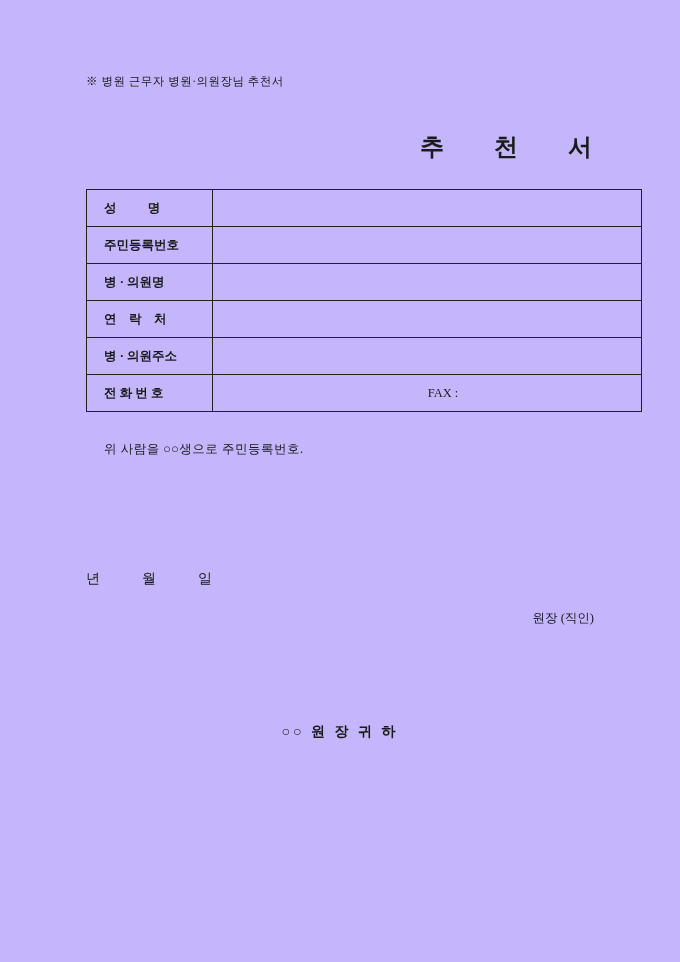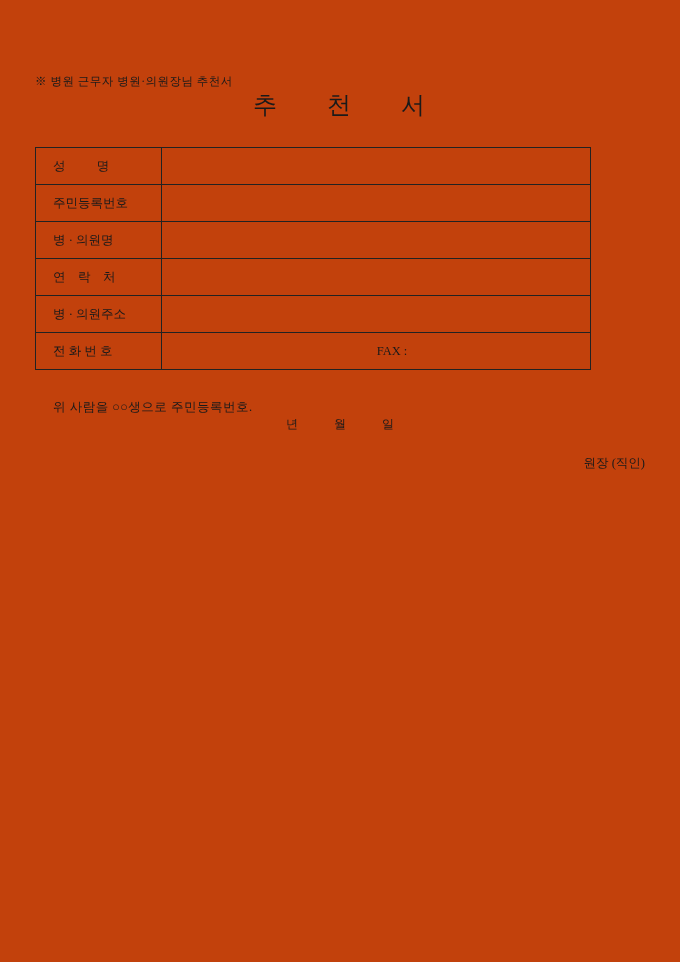--- a/index.html
+++ b/index.html
@@ -5,70 +5,72 @@
   * { margin: 0; padding: 0; box-sizing: border-box; }
   html, body { background: #ffffff; }
   body {
     font-family: "Liberation Serif", "DejaVu Serif", serif;
     color: #1a1a1a;
   }
   .page {
     position: relative;
     width: 680px;
     height: 962px;
-    background: #c2410c;
+    background: #c4b5fd;
     margin: 0 auto;
-    padding: 0 35px;
+    padding: 0 86px;
     overflow: hidden;
   }
   .doc-note {
     padding-top: 74px;
     font-size: 11.5px;
     letter-spacing: 0.5px;
     white-space: pre;
   }
   .doc-title {
-    text-align: center;
+    margin-top: 42px;
+    text-align: right;
     font-size: 24px;
-    font-weight: normal;
+    font-weight: bold;
     letter-spacing: 2px;
     white-space: pre;
   }
   table.form-table {
     margin-top: 26px;
     width: 556px;
     border-collapse: collapse;
     table-layout: fixed;
   }
   table.form-table td {
     border: 1px solid #222222;
     height: 37px;
     vertical-align: middle;
     font-size: 12.5px;
   }
   td.label-cell {
     width: 126px;
     padding-left: 17px;
+    font-weight: bold;
   }
   td.label-cell span { white-space: pre; }
   td.value-cell {
     text-align: center;
     font-size: 13px;
   }
   td.value-cell span { white-space: pre; margin-left: 32px; }
   .body-text {
     margin-top: 29px;
     padding-left: 18px;
     font-size: 12.5px;
     letter-spacing: 0.5px;
     white-space: pre;
   }
   .date-line {
-    text-align: center;
-    font-size: 12px;
+    margin-top: 112px;
+    font-size: 14px;
     white-space: pre;
   }
   .signer-line {
     margin-top: 22px;
     text-align: right;
     font-size: 12.5px;
     white-space: pre;
   }
   .addressee-line {
     margin-top: 96px;
@@ -116,14 +118,15 @@
       </tr>
     </tbody>
   </table>
 
   <div class="body-text">위 사람을 ○○생으로 주민등록번호.</div>
 
   <div class="date-line">년            월            일</div>
 
   <div class="signer-line">원장 (직인)</div>
 
+  <div class="addressee-line">○○ 원 장 귀 하</div>
 
 </div>
 
 </body></html>

